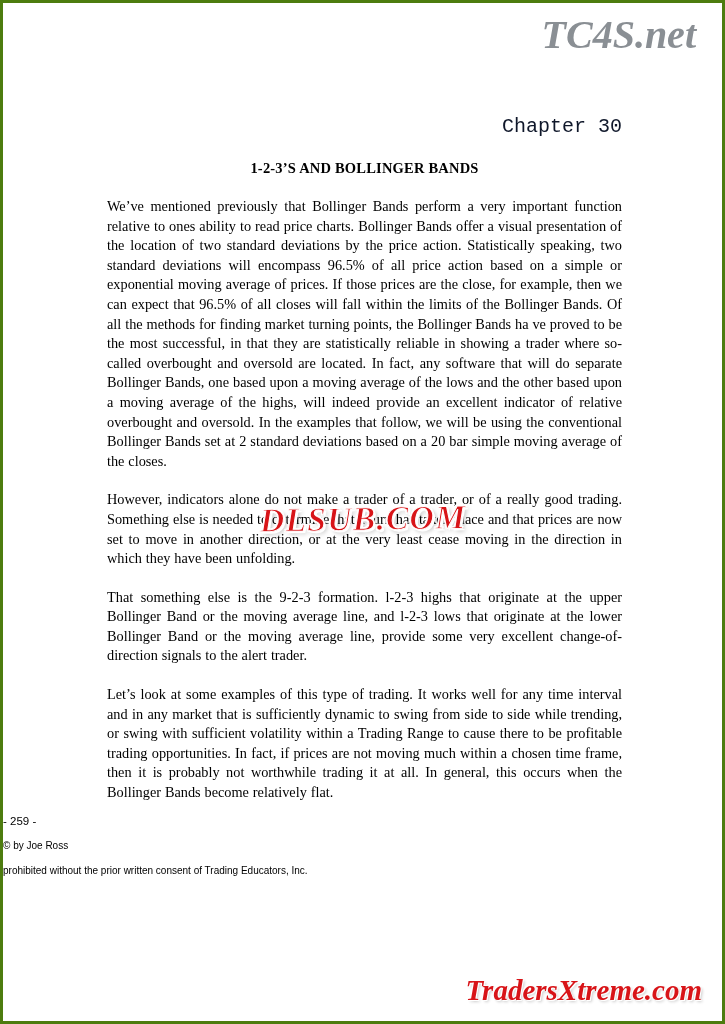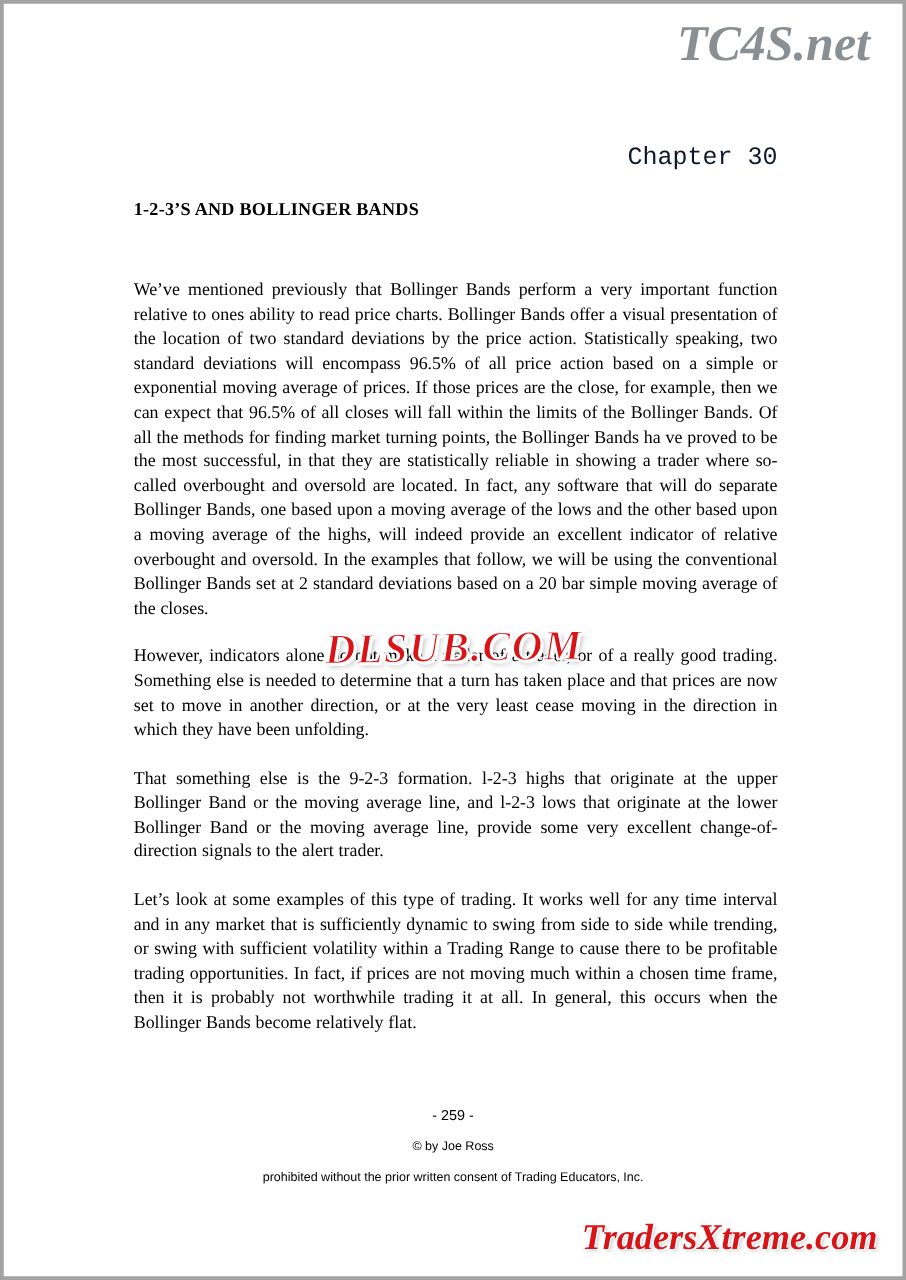--- a/index.html
+++ b/index.html
@@ -15,21 +15,21 @@
     overflow: hidden;
   }
 
   .page {
     position: absolute;
     left: 0;
     top: 0;
     width: 725px;
     height: 1024px;
     box-sizing: border-box;
-    border: 3px solid #a3a3a3;
+    border: 3px solid #4d7c0f;
     background: #ffffff;
   }
 
   .watermark-top {
     position: absolute;
     right: 26px;
     top: 8px;
     font-family: "Liberation Serif", serif;
     font-size: 40px;
     font-weight: bold;
@@ -50,26 +50,26 @@
   .chapter-title {
     text-align: right;
     font-size: 20px;
     font-family: Liberation Mono, monospace;
     color: #0f172a;
     margin: 0 0 22px 0;
     font-weight: normal;
   }
 
   .section-title {
-    text-align: left;
+    text-align: center;
     font-size: 14.5px;
     font-weight: bold;
     font-family: "Liberation Serif", serif;
     color: #000000;
-    margin: 0 0 46px 0;
+    margin: 0 0 20px 0;
     letter-spacing: 0.2px;
   }
 
   p.body-par {
     font-size: 14.3px;
     line-height: 19.6px;
     text-align: justify;
     color: #000000;
     margin: 0 0 19px 0;
     font-family: "Liberation Serif", serif;
@@ -95,22 +95,22 @@
       3px 3px 4px rgba(0,0,0,0.25);
     white-space: nowrap;
     letter-spacing: 1px;
     pointer-events: none;
   }
 
   .footer {
     position: absolute;
     left: 0;
     right: 0;
-    top: 884px;
-    text-align: center;
+    top: 812px;
+    text-align: left;
     font-family: "Liberation Sans", sans-serif;
   }
   .footer .page-number {
     font-size: 11.5px;
     color: #000000;
     margin-bottom: 2px;
     font-family: "Liberation Sans", sans-serif;
   }
   .footer .copyright-line {
     font-size: 10px;

